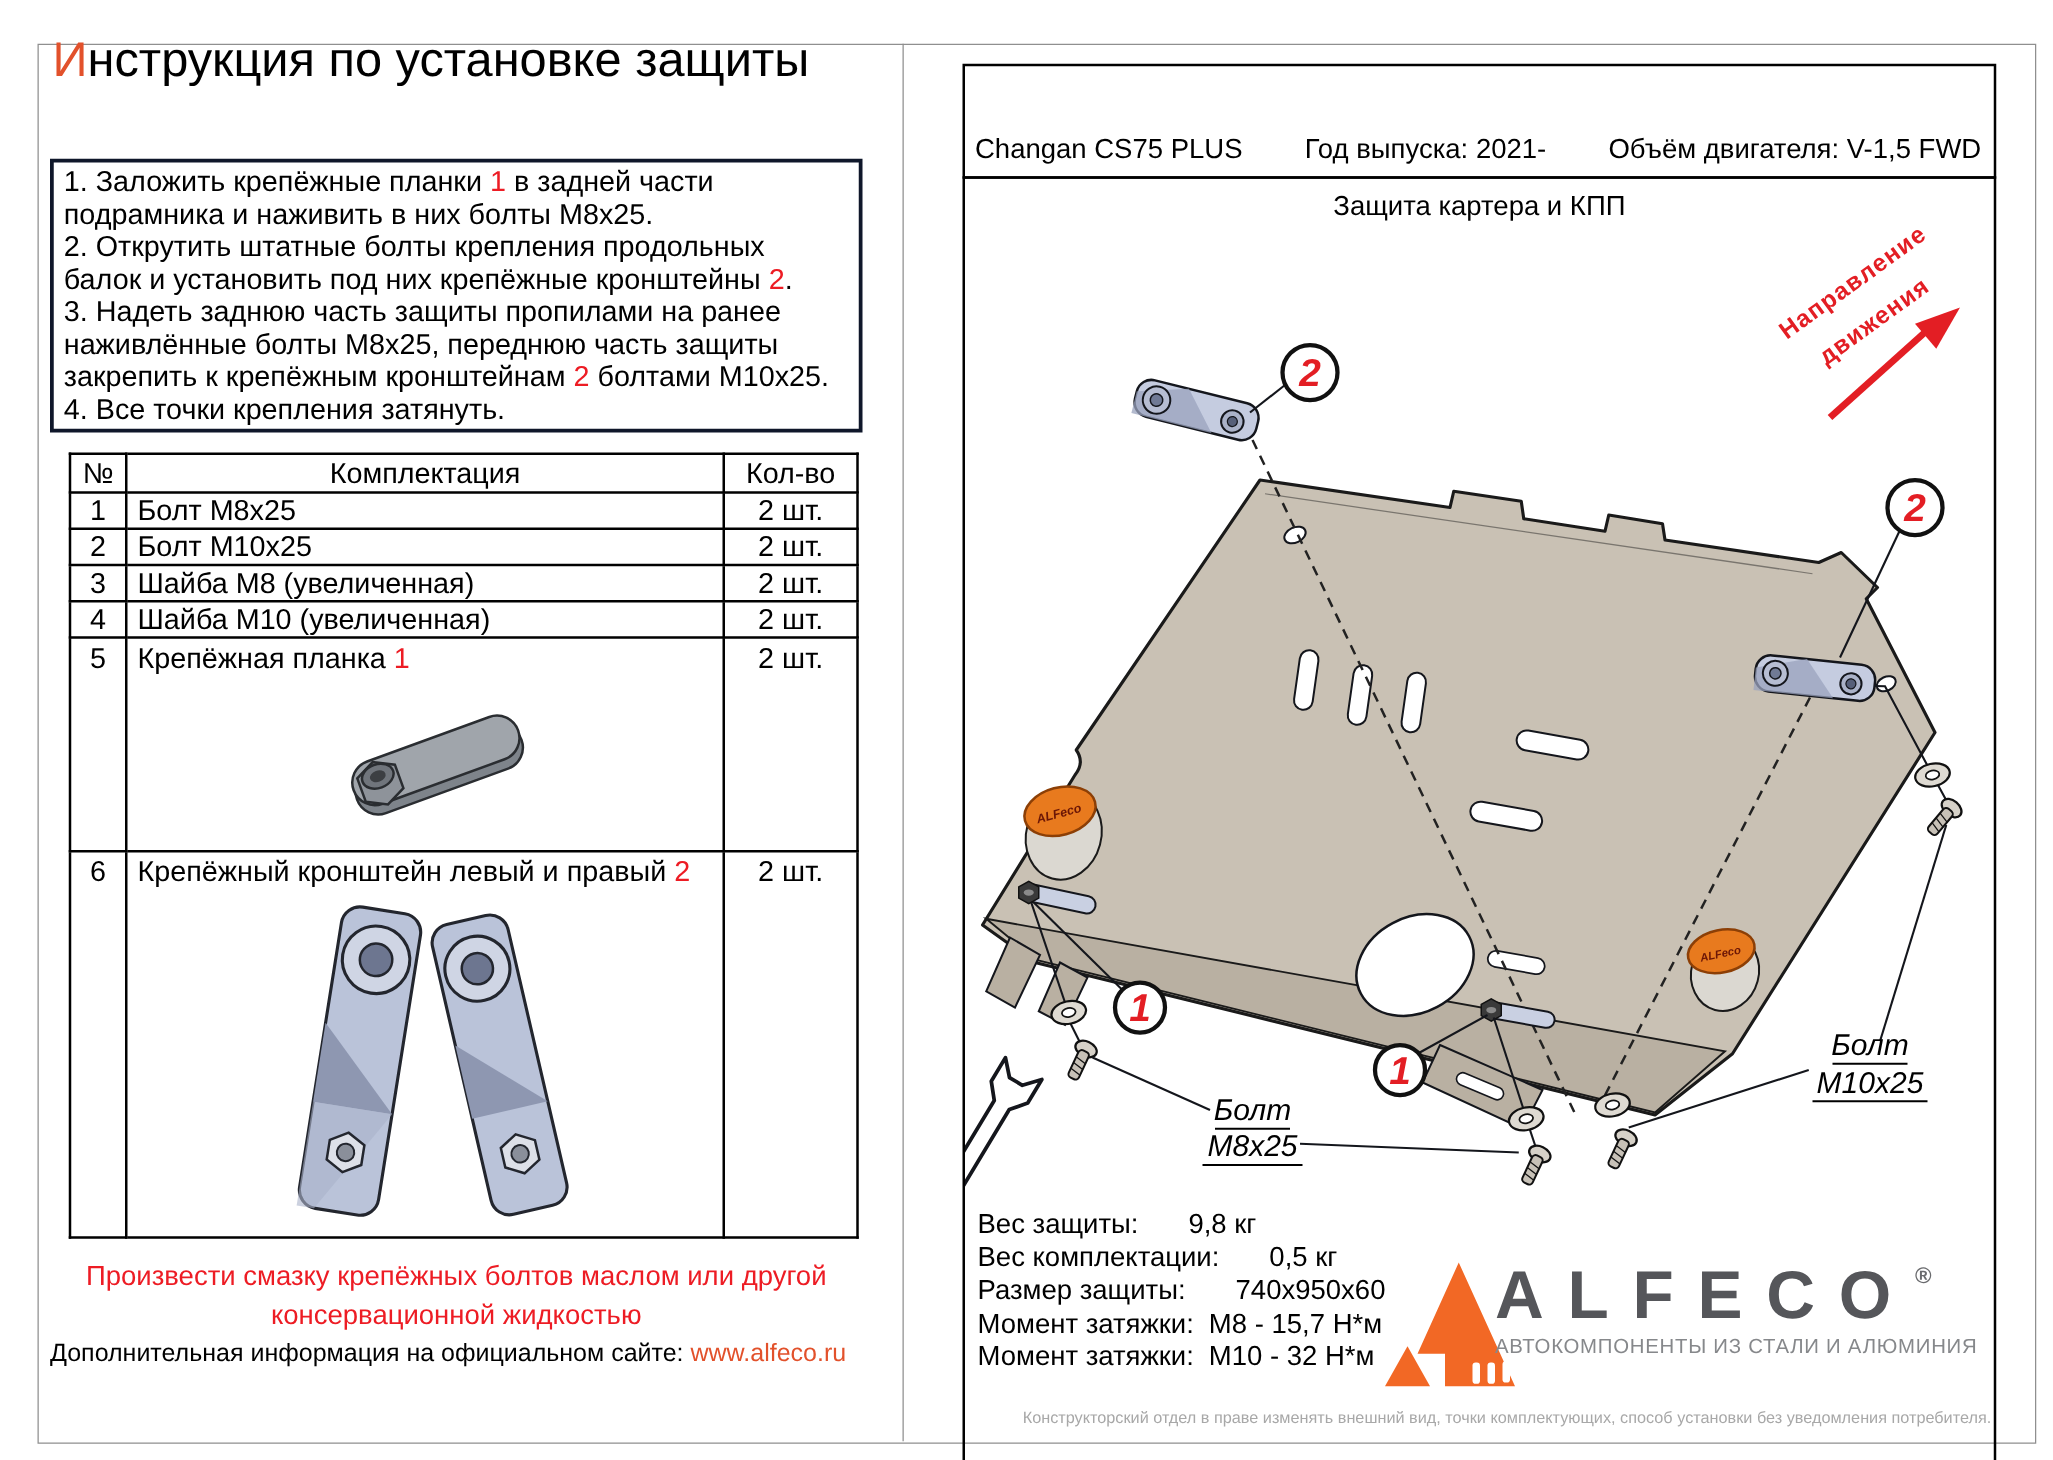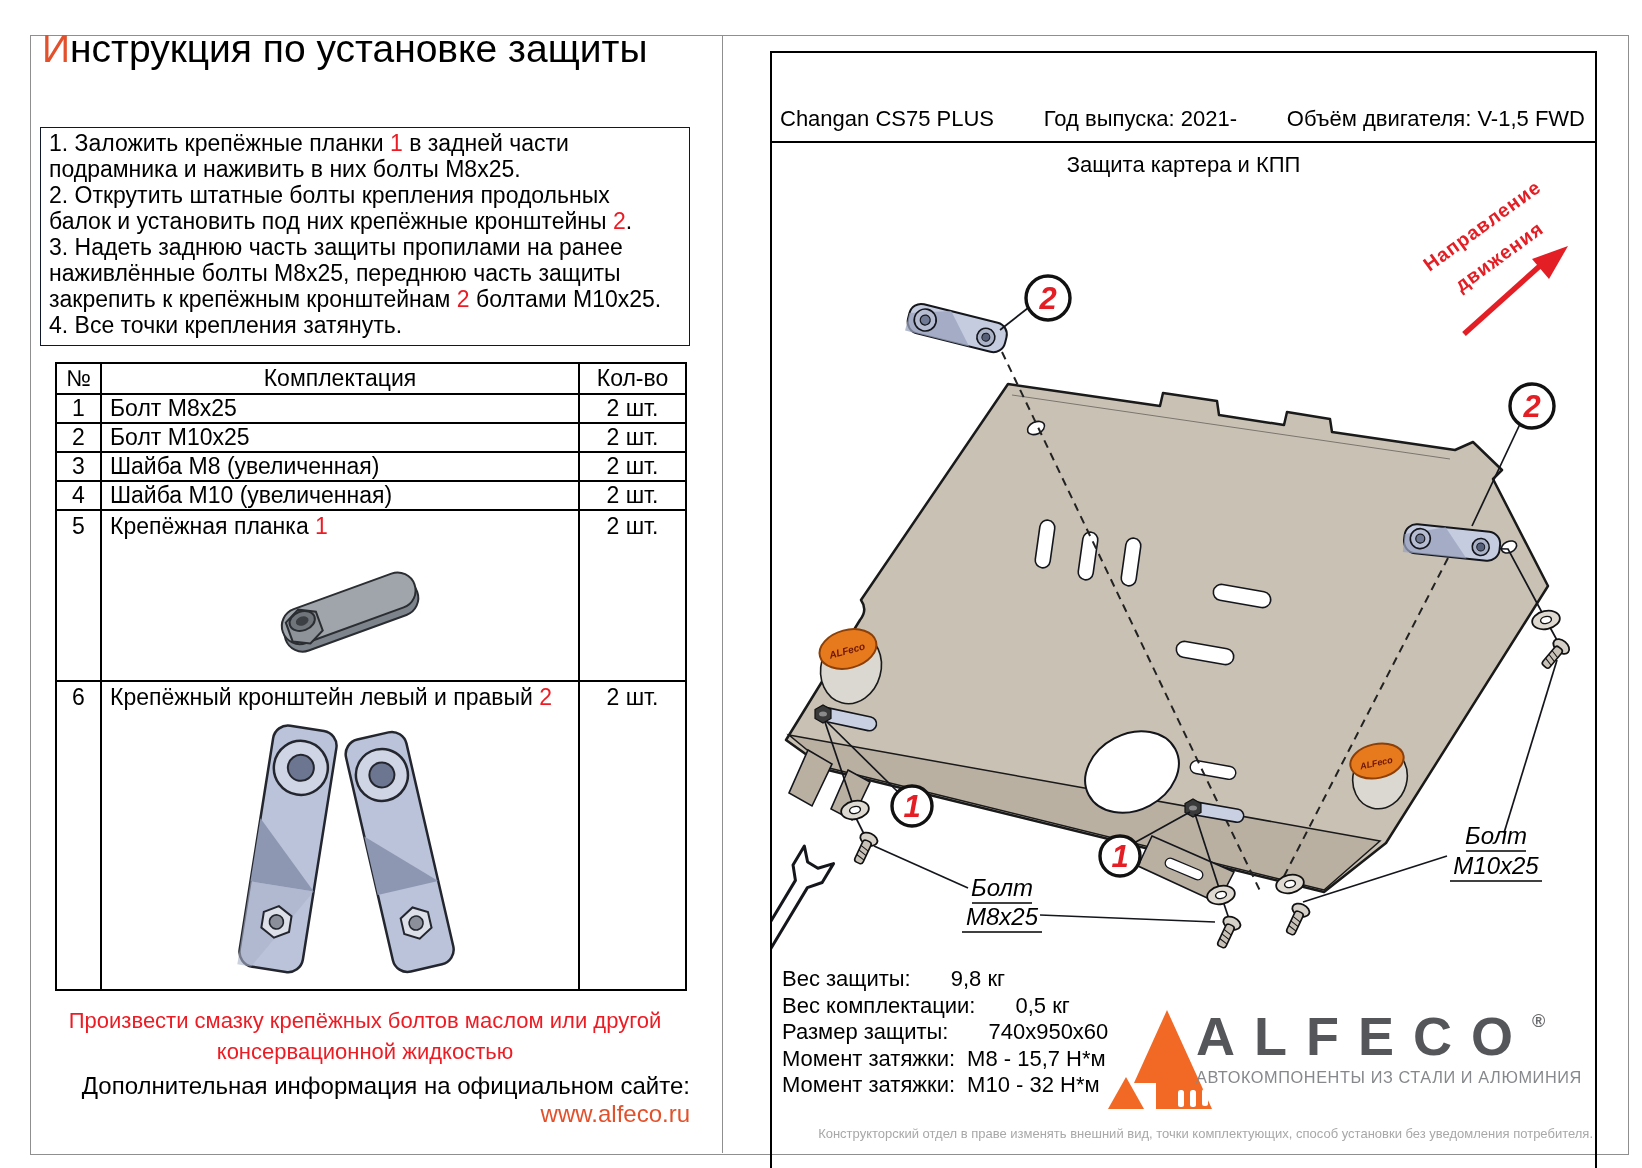--- a/index.html
+++ b/index.html
@@ -5,34 +5,34 @@
   html,body{margin:0;padding:0;background:#fff;}
   .page{position:relative;width:1642px;height:1168px;background:#fff;
         font-family:"Liberation Sans",sans-serif;color:#000;overflow:hidden;}
   .abs{position:absolute;}
   .page-frame{left:30px;top:35px;width:1597px;height:1118px;border:1px solid #8f8f8f;}
   .v-divider{left:722px;top:35px;width:0;height:1118px;border-left:1px solid #8f8f8f;}
 
   
   .title{left:42px;top:28px;width:660px;font-size:39px;line-height:1.1;color:#000;white-space:nowrap;}
   .title .lead{color:#e2512b;}
-  .steps-box{left:40px;top:127px;width:650px;height:219px;border:1px solid #0f172a;box-sizing:border-box;
+  .steps-box{left:40px;top:127px;width:650px;height:219px;border:3px solid #0f172a;box-sizing:border-box;
              padding:2px 12px 2px 8px;font-size:23px;line-height:26px;}
   .steps-box p{margin:0;}
   .rednum{color:#ed1c24;}
   .kit-table{left:55px;top:362px;width:630px;border-collapse:collapse;table-layout:fixed;font-size:23px;}
   .kit-table th,.kit-table td{border:2px solid #000;padding:0;}
   .kit-table th{font-weight:normal;text-align:center;height:29px;}
   .kit-table td.c{text-align:center;}
   .kit-table td.n{padding-left:8px;}
   .kit-table tr.simple td{height:27px;}
   .kit-table tr.tall td{vertical-align:top;padding-top:2px;}
   .part-img{display:block;margin:8px auto 0 auto;}
   .note{left:40px;top:1005px;width:650px;text-align:center;color:#ed1c24;font-size:22px;line-height:31px;}
-  .site-line{left:40px;top:1072px;width:650px;text-align:right;font-size:24px;color:#000;}
+  .site-line{left:40px;top:1072px;width:650px;text-align:left;font-size:20px;color:#000;}
   .site-line a{color:#e2512b;text-decoration:none;}
 
   
   .hdr-box{left:770px;top:51px;width:827px;height:92px;border:2px solid #000;box-sizing:border-box;}
   .hdr-code{position:absolute;top:4px;left:0;width:100%;text-align:center;font-size:30px;font-weight:bold;}
   .hdr-meta{position:absolute;bottom:9px;left:0;width:100%;display:flex;justify-content:space-between;
             box-sizing:border-box;padding:0 10px 0 8px;font-size:22px;}
   .draw-box{left:770px;top:141px;width:827px;height:1153px;border:2px solid #000;box-sizing:border-box;}
   .subtitle{position:absolute;top:9px;left:0;width:100%;text-align:center;font-size:22px;}
   .drawing{position:absolute;left:0;top:0;width:823px;height:975px;}

